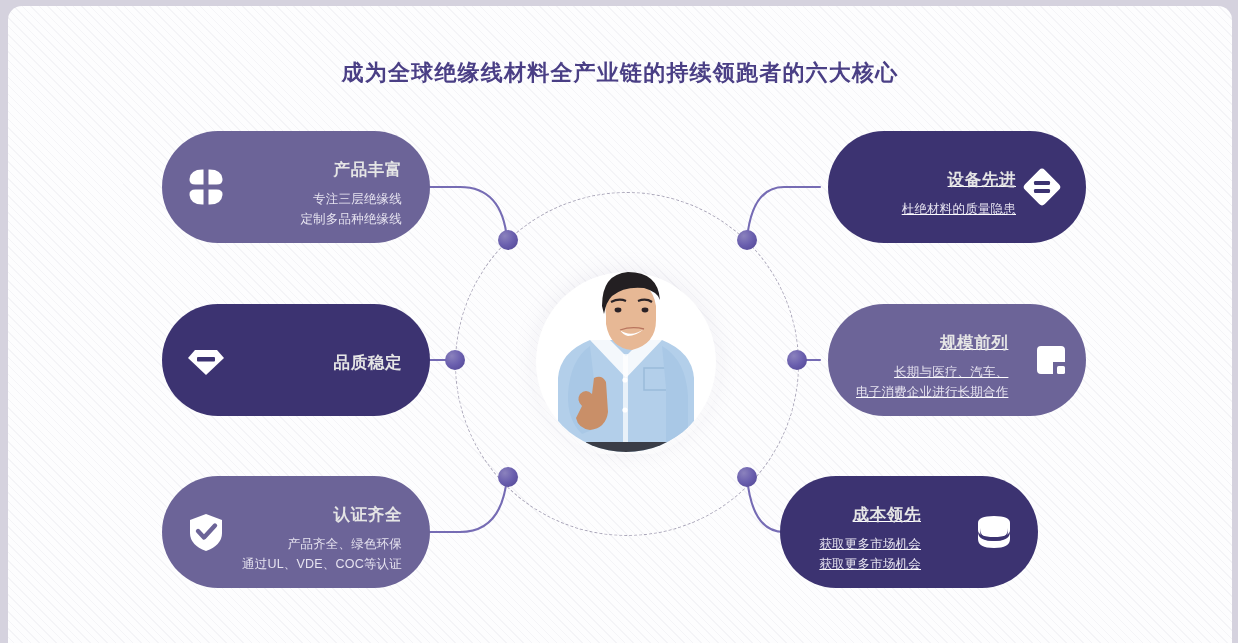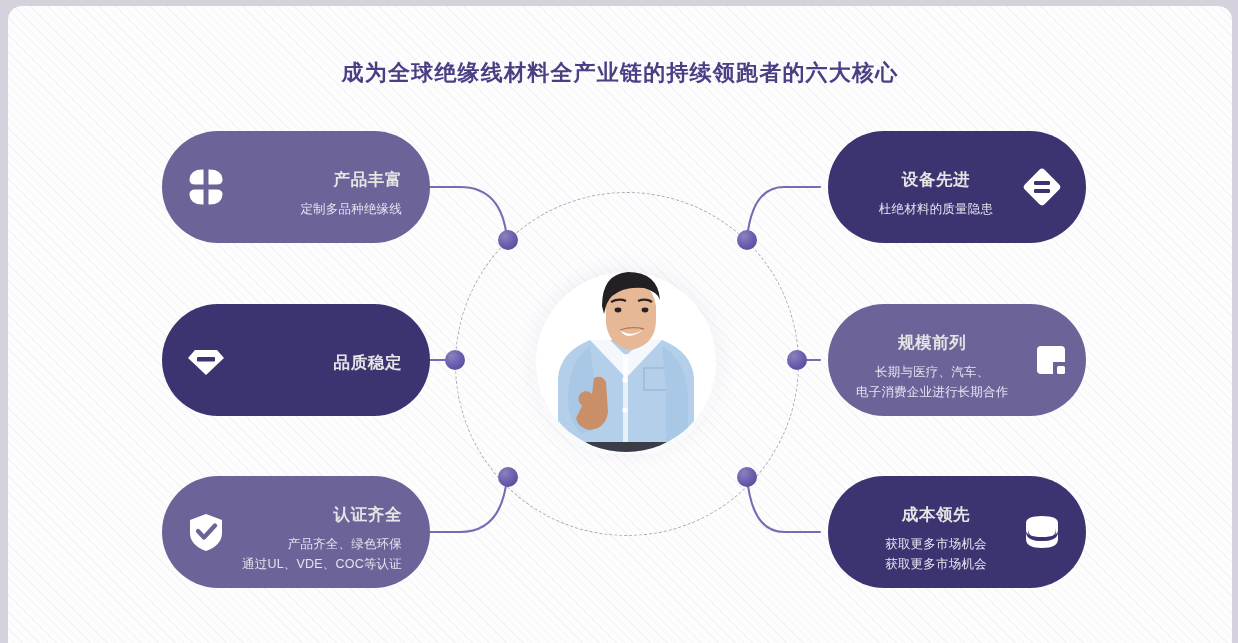--- a/index.html
+++ b/index.html
@@ -79,21 +79,21 @@
     width: 52px;
     height: 52px;
     display: flex;
     align-items: center;
     justify-content: center;
   }
 
   .card-body { flex: 1 1 auto; }
 
   .card.left  .card-body { text-align: right;  padding-right: 6px; }
-  .card.right .card-body { text-align: center; }
+  .card.right .card-body { text-align: right; text-decoration: underline; }
 
   .card-title {
     font-size: 16.5px;
     font-weight: bold;
     letter-spacing: 0.6px;
     line-height: 1;
     margin-bottom: 11px;
     color: #e5e5e5;
     margin-top: 16px;
   }
@@ -104,21 +104,21 @@
     letter-spacing: 0.2px;
     white-space: nowrap;
   }
 
   
   #card-product     { left: 154px; top: 125px; }
   #card-quality     { left: 154px; top: 298px; }
   #card-cert        { left: 154px; top: 470px; }
   #card-equipment   { left: 820px; top: 125px; }
   #card-scale       { left: 820px; top: 298px; gap: 17px; }
-  #card-cost        { left: 820px; top: 470px; }
+  #card-cost        { left: 772px; top: 470px; gap: 47px; }
 
   
   #hub-dashed {
     position: absolute;
     left: 447px;
     top: 186px;
     width: 344px;
     height: 344px;
     border: 1.4px dashed #a9a5b8;
     border-radius: 50%;
@@ -248,20 +248,21 @@
         <svg width="44" height="44" viewBox="0 0 44 44" fill="#ffffff">
           <path d="M20 4 Q6 4 5 14 Q4 20 11 20 L20 20 Z M20 4 Q20 20 20 20 L11 20 Q4 20 5 14 Q6 4 20 4 Z"></path>
           <path d="M19.5 4.5 Q6.5 4 5.5 14 Q5 19.5 11.5 19.5 L19.5 19.5 Z"></path>
           <path d="M24.5 4.5 Q37.5 4 38.5 14 Q39 19.5 32.5 19.5 L24.5 19.5 Z"></path>
           <path d="M19.5 39.5 Q6.5 40 5.5 30 Q5 24.5 11.5 24.5 L19.5 24.5 Z"></path>
           <path d="M24.5 39.5 Q37.5 40 38.5 30 Q39 24.5 32.5 24.5 L24.5 24.5 Z"></path>
         </svg>
       </span>
       <span class="card-body">
         <span class="card-title" style="display:block">产品丰富</span>
+        <span class="card-line" style="display:block">专注三层绝缘线</span>
         <span class="card-line" style="display:block">定制多品种绝缘线</span>
       </span>
     </div>
 
     <div class="card left dark" id="card-quality">
       <span class="card-icon">
         <svg width="46" height="46" viewBox="0 0 46 46">
           <path d="M12 13 L34 13 L41 21 L23 38 L5 21 Z" fill="#ffffff"></path>
           <rect x="14" y="20" width="18" height="4.6" rx="1" fill="#3c3371"></rect>
         </svg>

